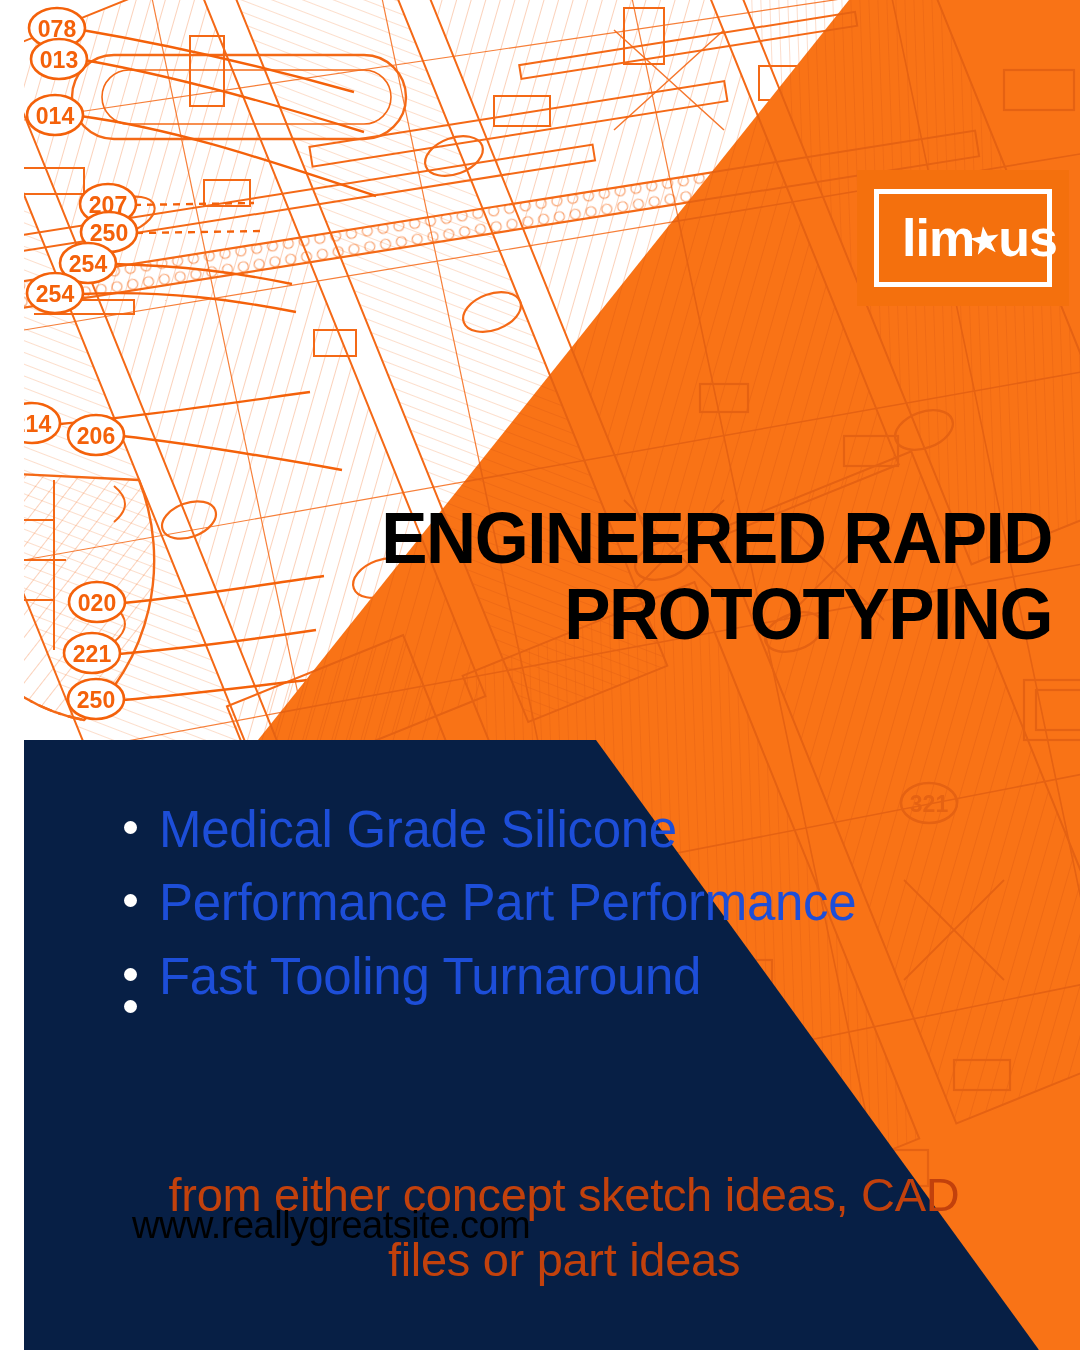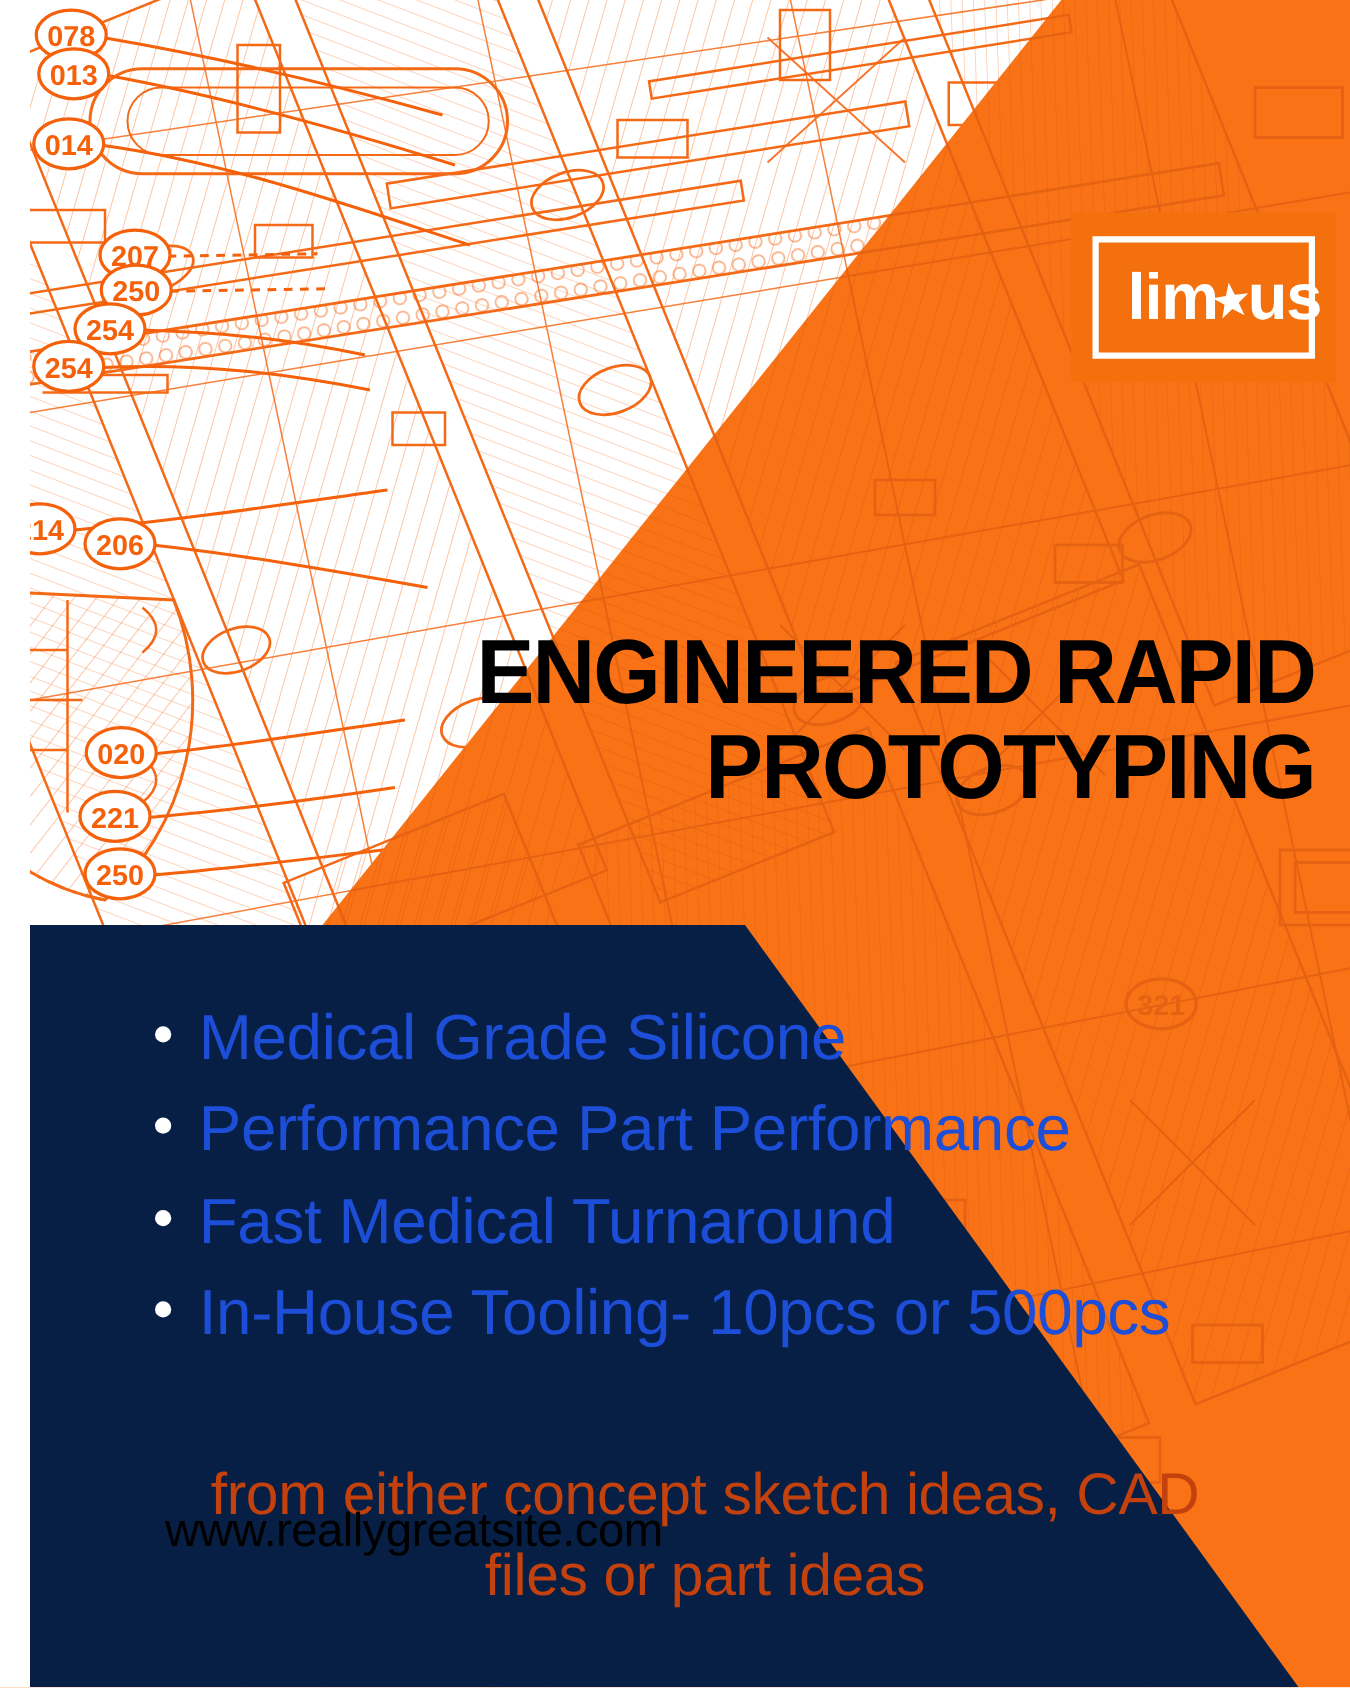--- a/index.html
+++ b/index.html
@@ -433,25 +433,24 @@
     <li>
       <span class="dot"></span>
       <span>Medical Grade Silicone</span>
     </li>
     <li>
       <span class="dot"></span>
       <span>Performance Part Performance</span>
     </li>
     <li>
       <span class="dot"></span>
-      <span>Fast Medical Turnaround</span>
+      <span>Fast Tooling Turnaround</span>
     </li>
     <li>
       <span class="dot"></span>
-      <span>In-House Tooling- 10pcs or 500pcs</span>
     </li>
   </ul>
 
   <p class="footer-text">
     <span>from either concept sketch ideas, CAD</span>
     <span>files or part ideas</span>
   </p>
 
   <div class="watermark">www.reallygreatsite.com</div>
 

